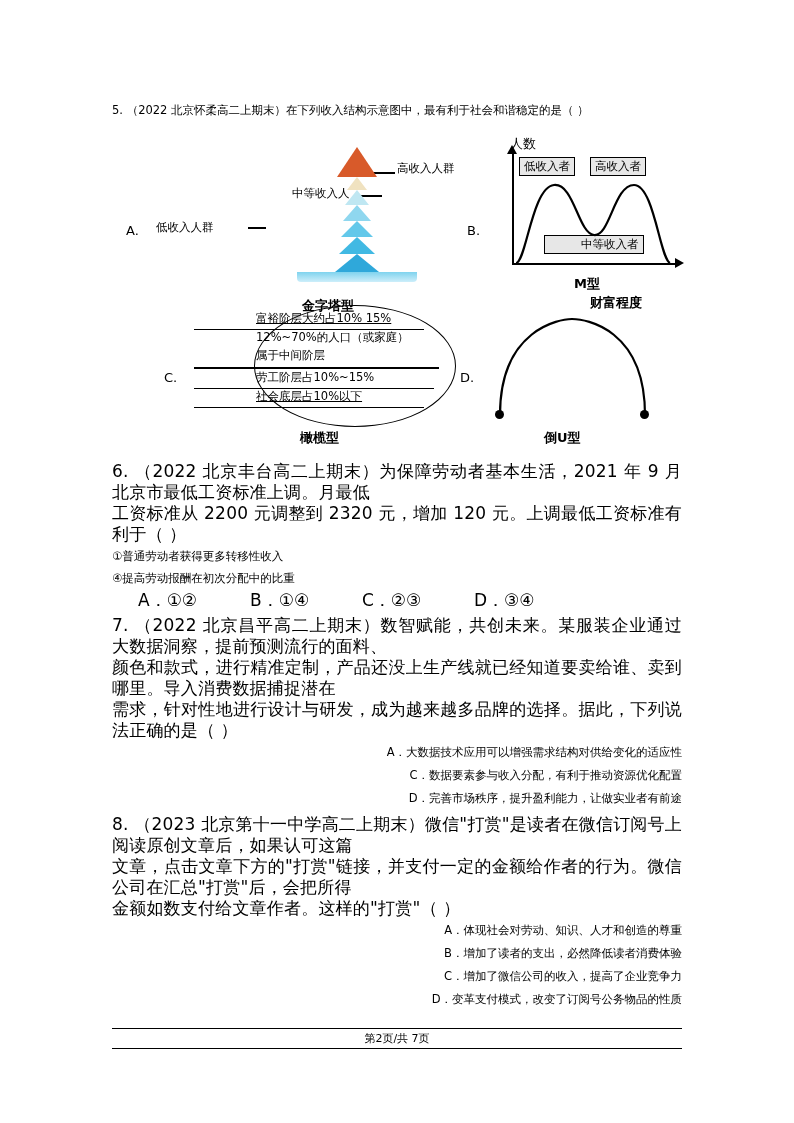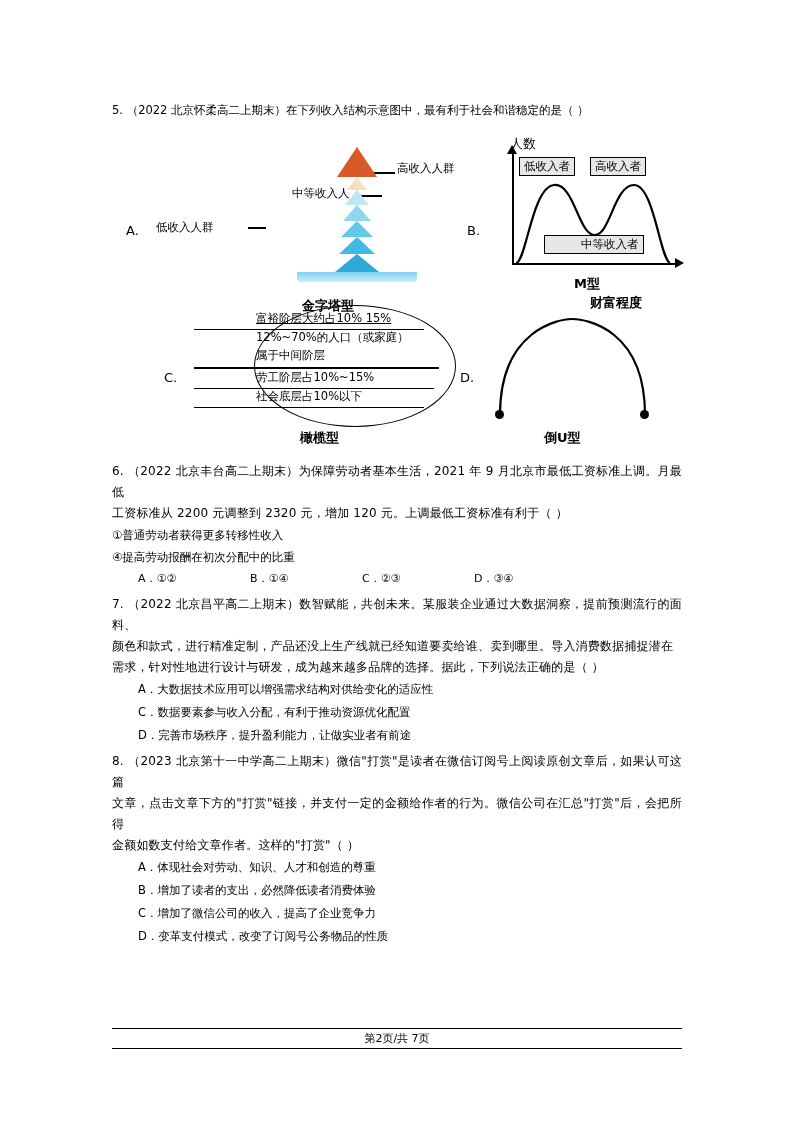--- a/index.html
+++ b/index.html
@@ -25,45 +25,46 @@
   .content {
     position: absolute;
     left: 112px;
     top: 100px;
     width: 570px;
   }
   .q {
     margin-bottom: 4px;
   }
   .q-line {
-    font-size: 12px;
+    font-size: 17px;
     line-height: 21px;
     letter-spacing: 0.2px;
     text-align: justify;
   }
   .q-head {
     font-size: 11.5px;
     line-height: 21px;
   }
   .opt-row {
     display: flex;
-    font-size: 11px;
+    font-size: 17px;
     line-height: 22px;
     margin-left: 26px;
   }
   .opt-row .opt {
     width: 112px;
     white-space: nowrap;
   }
   .opt-list {
     margin-left: 26px;
   }
   .opt-list .opt-item {
     font-size: 11.5px;
     line-height: 23px;
+    text-align: right;
   }
   .sub-list .sub-item {
     font-size: 11.5px;
     line-height: 22px;
   }
 
   
   .fig5 {
     position: relative;
     width: 570px;
@@ -205,21 +206,21 @@
 
         <div class="ellipse-fig" style="left:142px; top:178px; width:200px; height:120px;"></div>
 
         <div class="lbl" style="left:144px; top:184px;text-decoration:underline;">富裕阶层大约占10% 15%</div>
         <div class="hline" style="left:82px; top:202px; width:230px; height:1.2px;"></div>
         <div class="lbl" style="left:144px; top:203px;">12%~70%的人口（或家庭）</div>
         <div class="lbl" style="left:144px; top:221px;">属于中间阶层</div>
         <div class="hline" style="left:82px; top:240px; width:245px; height:1.6px;"></div>
         <div class="lbl" style="left:144px; top:243px;">劳工阶层占10%~15%</div>
         <div class="hline" style="left:82px; top:261px; width:240px; height:1.2px;"></div>
-        <div class="lbl" style="left:144px; top:262px;">社会底层占10%以下</div>
+        <div class="lbl" style="left:144px; top:262px;text-decoration:underline;">社会底层占10%以下</div>
         <div class="hline" style="left:82px; top:280px; width:230px; height:1.2px;"></div>
 
         <div class="caption" style="left:188px; top:302px;">橄榄型</div>
 
         <div class="lbl" style="left:348px; top:243px; font-size:13px;">D.</div>
 
         <svg style="position:absolute; left:378px; top:186px;" width="165" height="110">
           <path d="M10,102 C10,16 70,6 82,6 C96,6 155,16 155,102" fill="none" stroke="#000" stroke-width="2.2"></path>
         </svg>
         <div class="dot" style="left:383px; top:283px;"></div>

